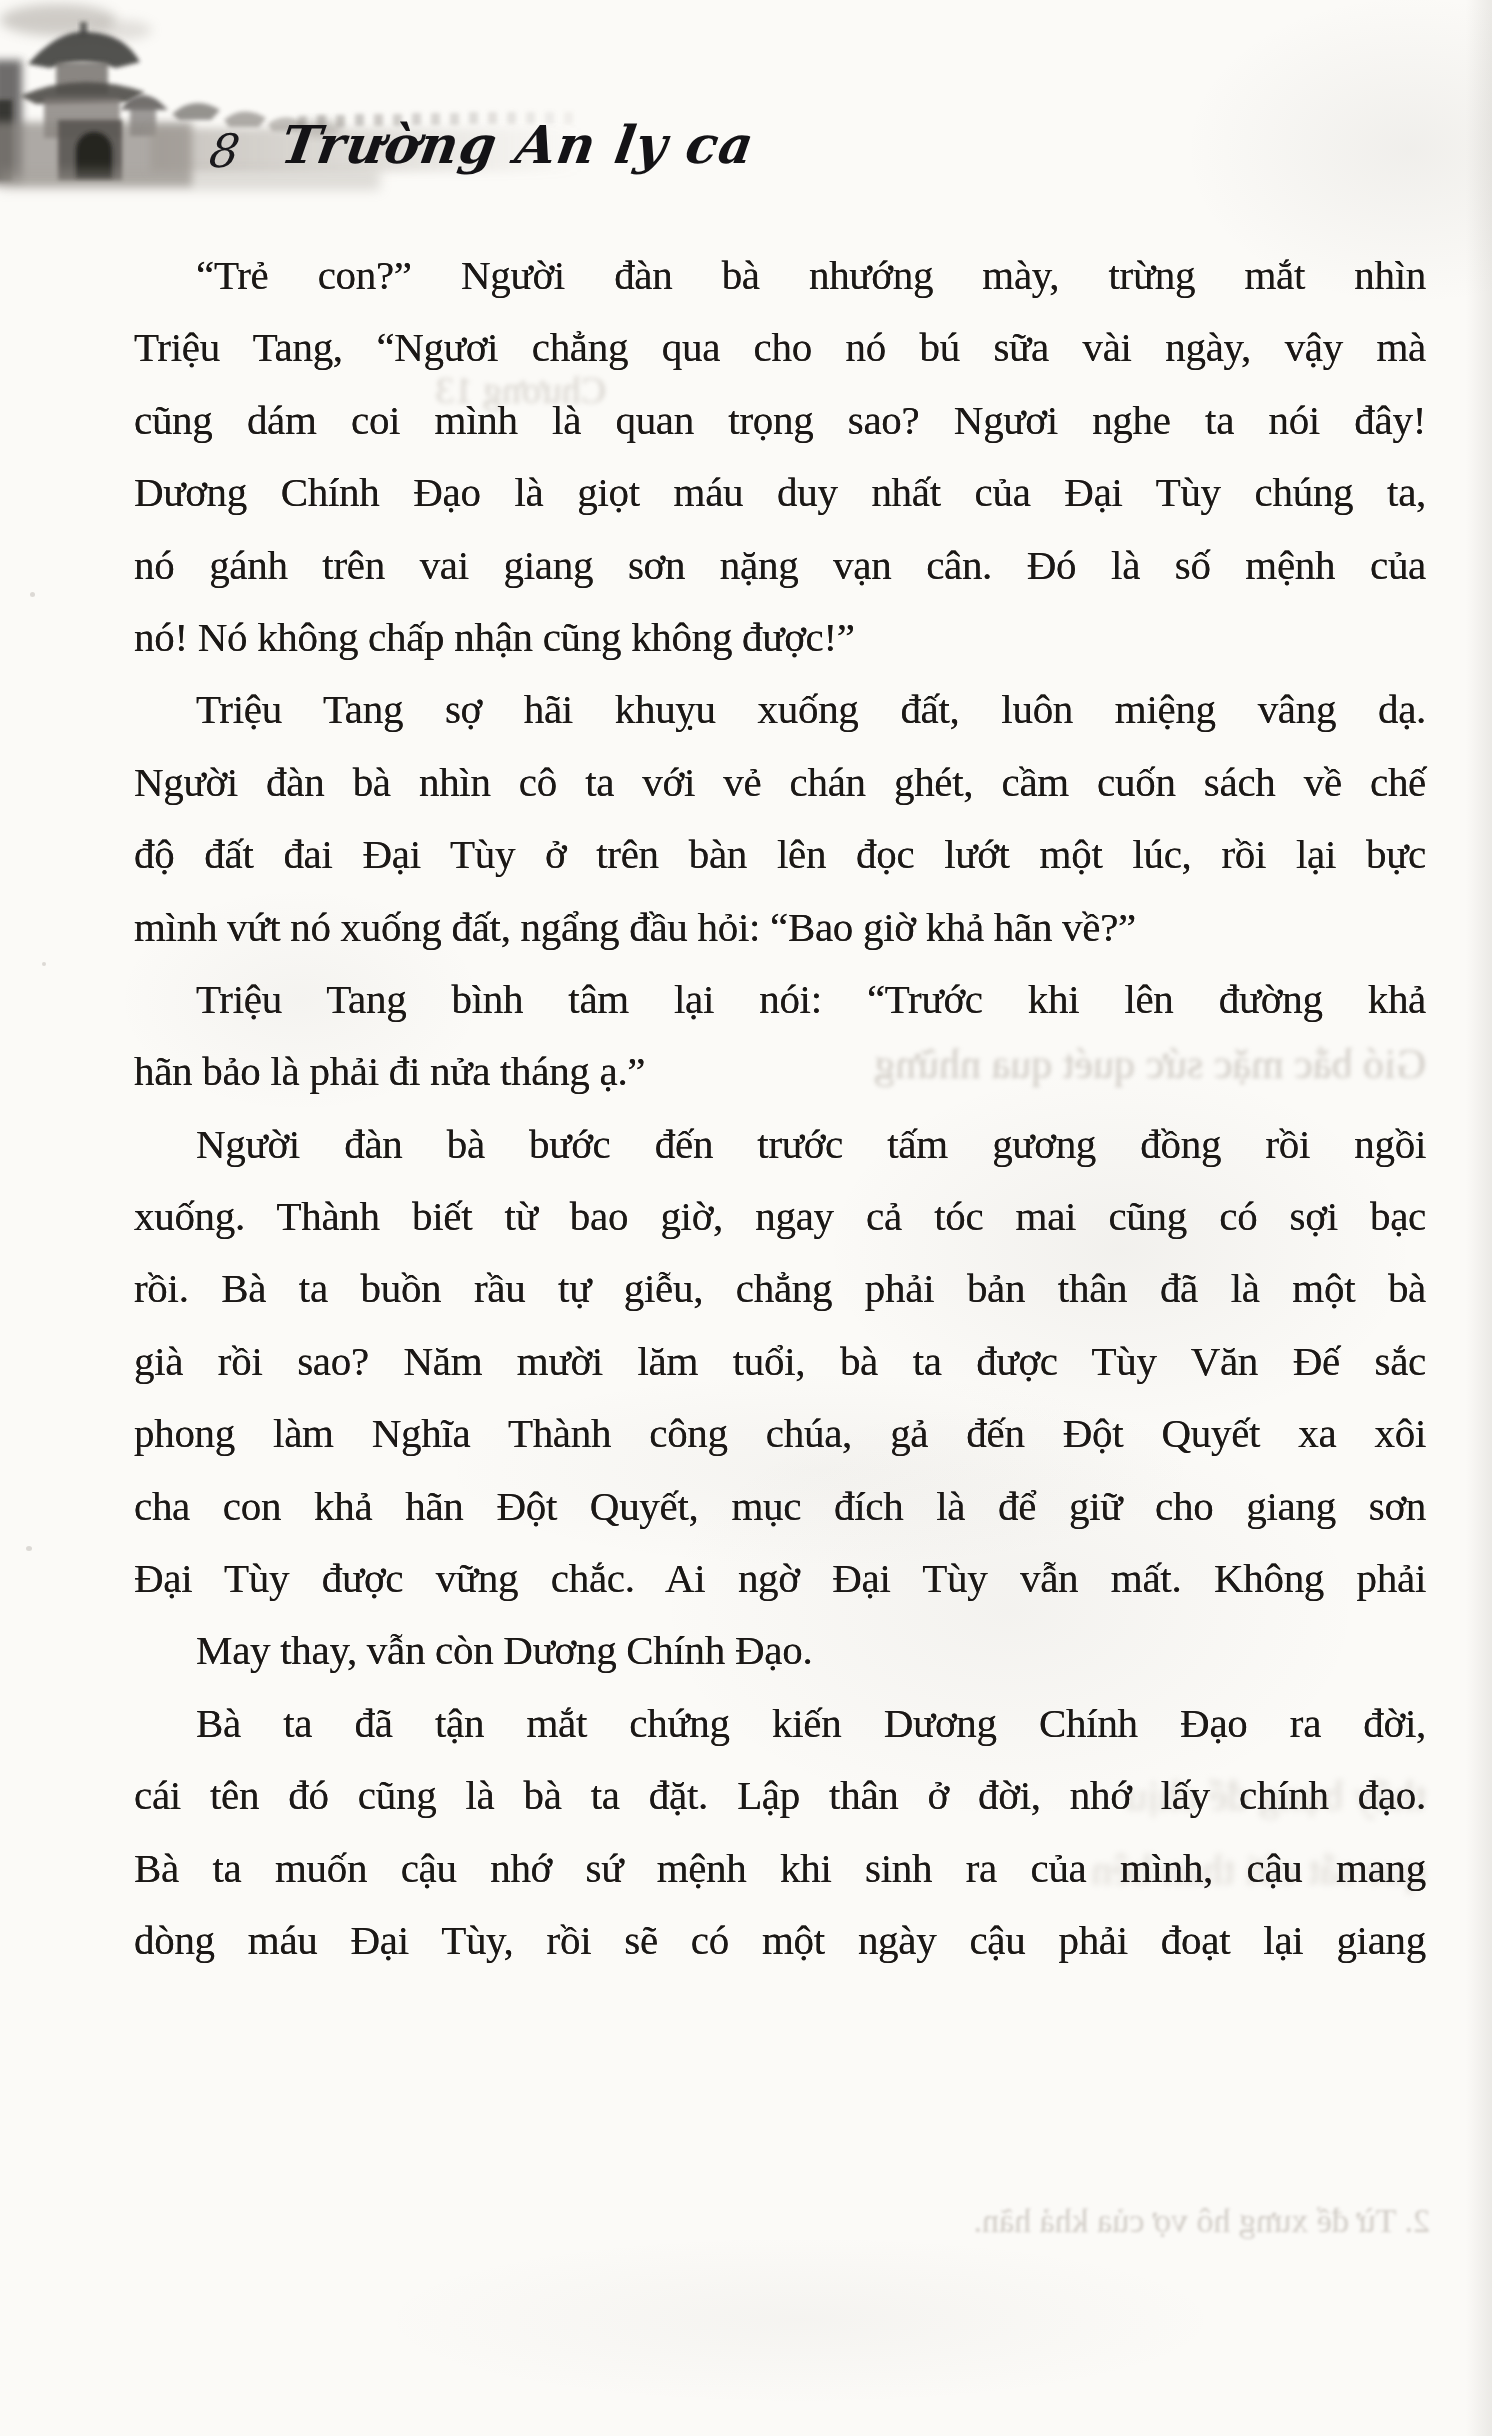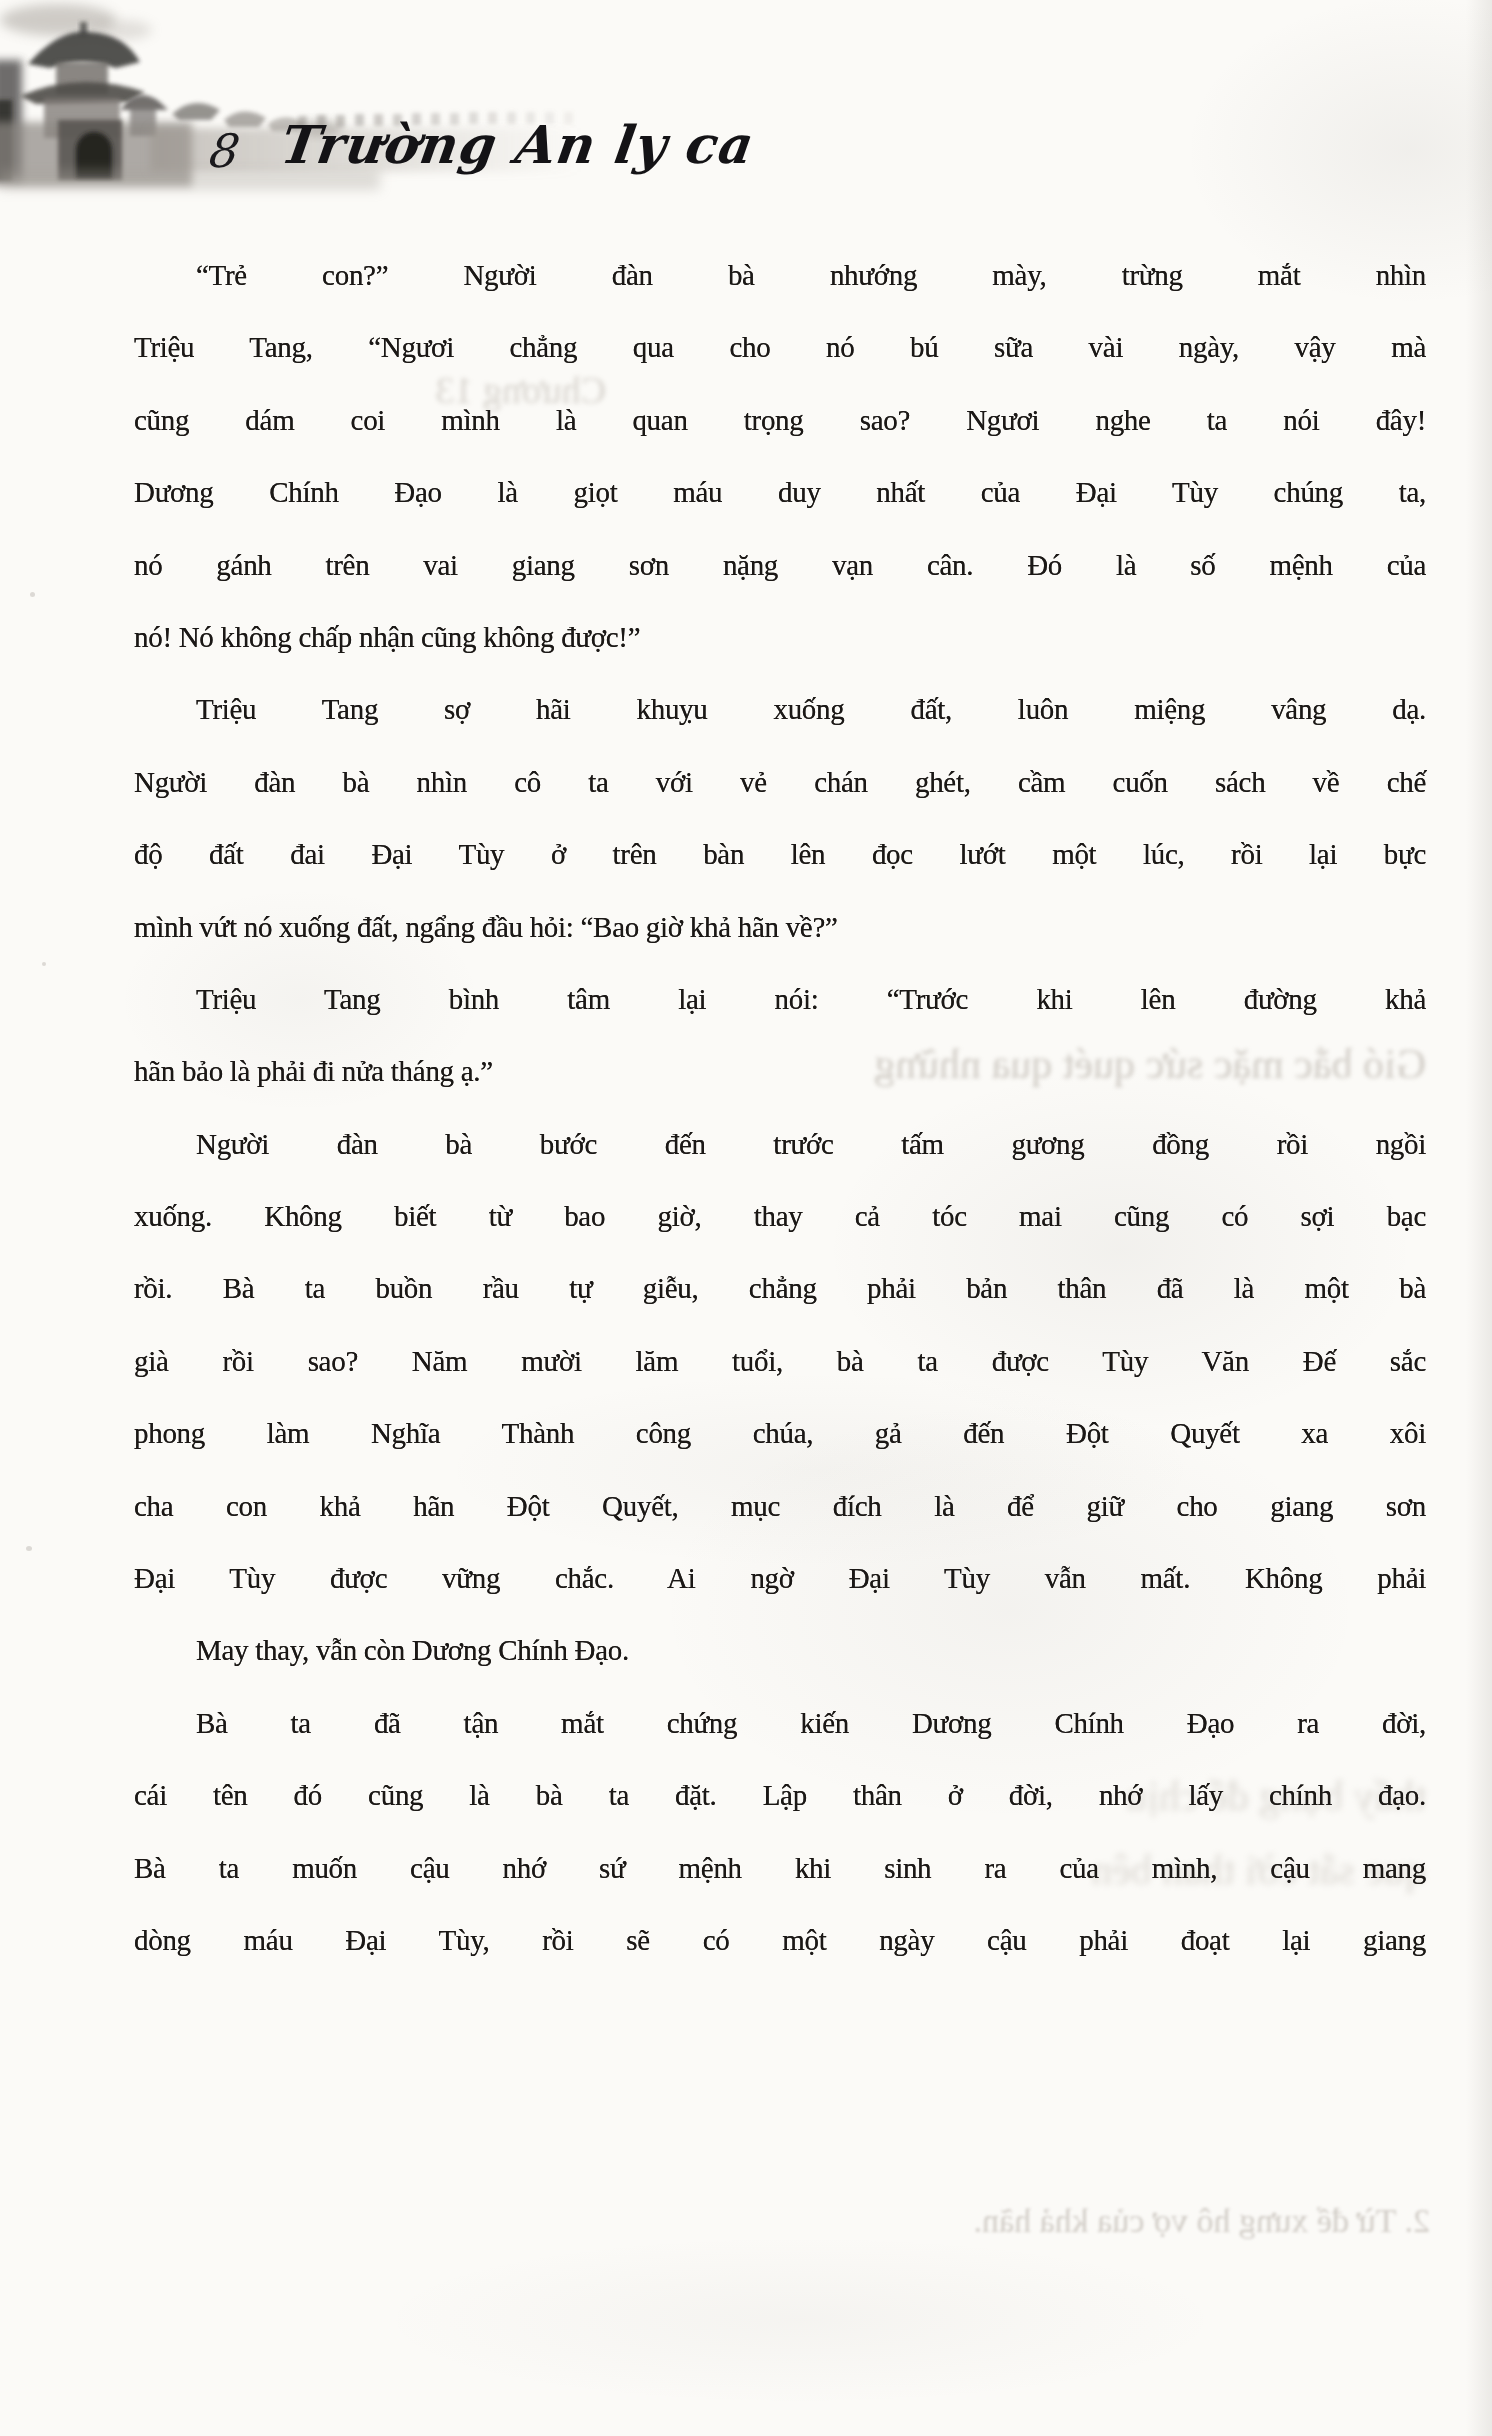--- a/index.html
+++ b/index.html
@@ -28,21 +28,21 @@
     font:italic 46px "DejaVu Serif",serif;color:#1a191c;
     transform:skewX(-8deg);
   }
   .running-title{
     position:absolute;left:282px;top:114px;
     font:italic 700 52px "DejaVu Serif",serif;color:#141316;
     transform:skewX(-9deg);letter-spacing:1px;white-space:nowrap;
   }
   .body-text{
     position:absolute;left:134px;top:239px;width:1292px;
-    color:#1b1816;font-size:29px;letter-spacing:-0.3px;
+    color:#1b1816;font-size:41px;letter-spacing:-0.3px;
     text-shadow:0 0 .5px rgba(22,19,16,.85);
   }
   .para{margin:0;}
   .line{
     height:72.4px;line-height:72.4px;
     text-align:justify;text-align-last:justify;
     overflow:visible;
   }
   .line.first{text-indent:62px;}
   .line.end{text-align-last:left;}
@@ -150,21 +150,21 @@
     <div class="line">Người đàn bà nhìn cô ta với vẻ chán ghét, cầm cuốn sách về chế</div>
     <div class="line">độ đất đai Đại Tùy ở trên bàn lên đọc lướt một lúc, rồi lại bực</div>
     <div class="line end">mình vứt nó xuống đất, ngẩng đầu hỏi: “Bao giờ khả hãn về?”</div>
   </div>
   <div class="para">
     <div class="line first">Triệu Tang bình tâm lại nói: “Trước khi lên đường khả</div>
     <div class="line end">hãn bảo là phải đi nửa tháng ạ.”</div>
   </div>
   <div class="para">
     <div class="line first">Người đàn bà bước đến trước tấm gương đồng rồi ngồi</div>
-    <div class="line">xuống. Không biết từ bao giờ, thay cả tóc mai cũng có sợi bạc</div>
+    <div class="line">xuống. Thành biết từ bao giờ, ngay cả tóc mai cũng có sợi bạc</div>
     <div class="line">rồi. Bà ta buồn rầu tự giễu, chẳng phải bản thân đã là một bà</div>
     <div class="line">già rồi sao? Năm mười lăm tuổi, bà ta được Tùy Văn Đế sắc</div>
     <div class="line">phong làm Nghĩa Thành công chúa, gả đến Đột Quyết xa xôi</div>
     <div class="line">cha con khả hãn Đột Quyết, mục đích là để giữ cho giang sơn</div>
     <div class="line">Đại Tùy được vững chắc. Ai ngờ Đại Tùy vẫn mất. Không phải</div>
   </div>
   <div class="para">
     <div class="line first end">May thay, vẫn còn Dương Chính Đạo.</div>
   </div>
   <div class="para">

